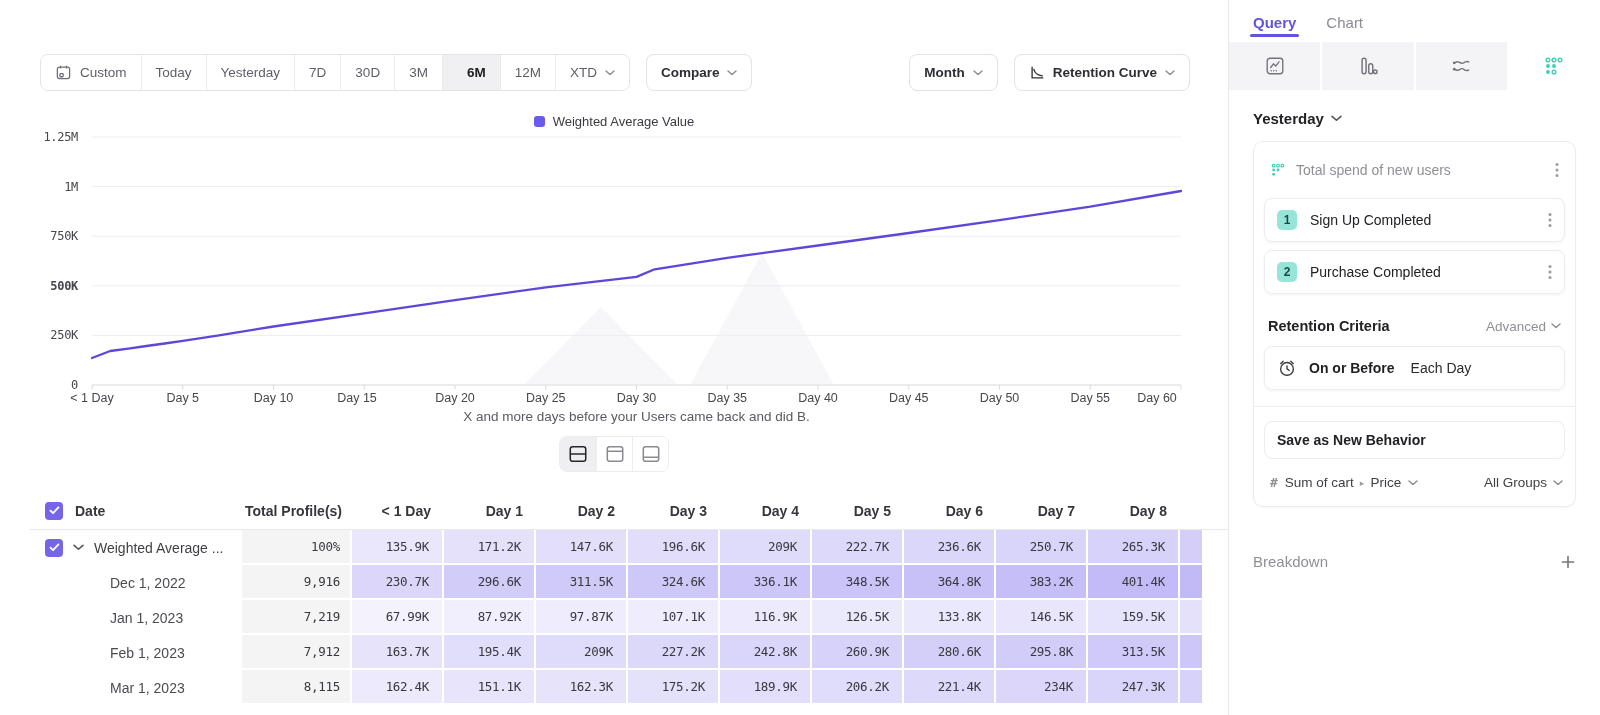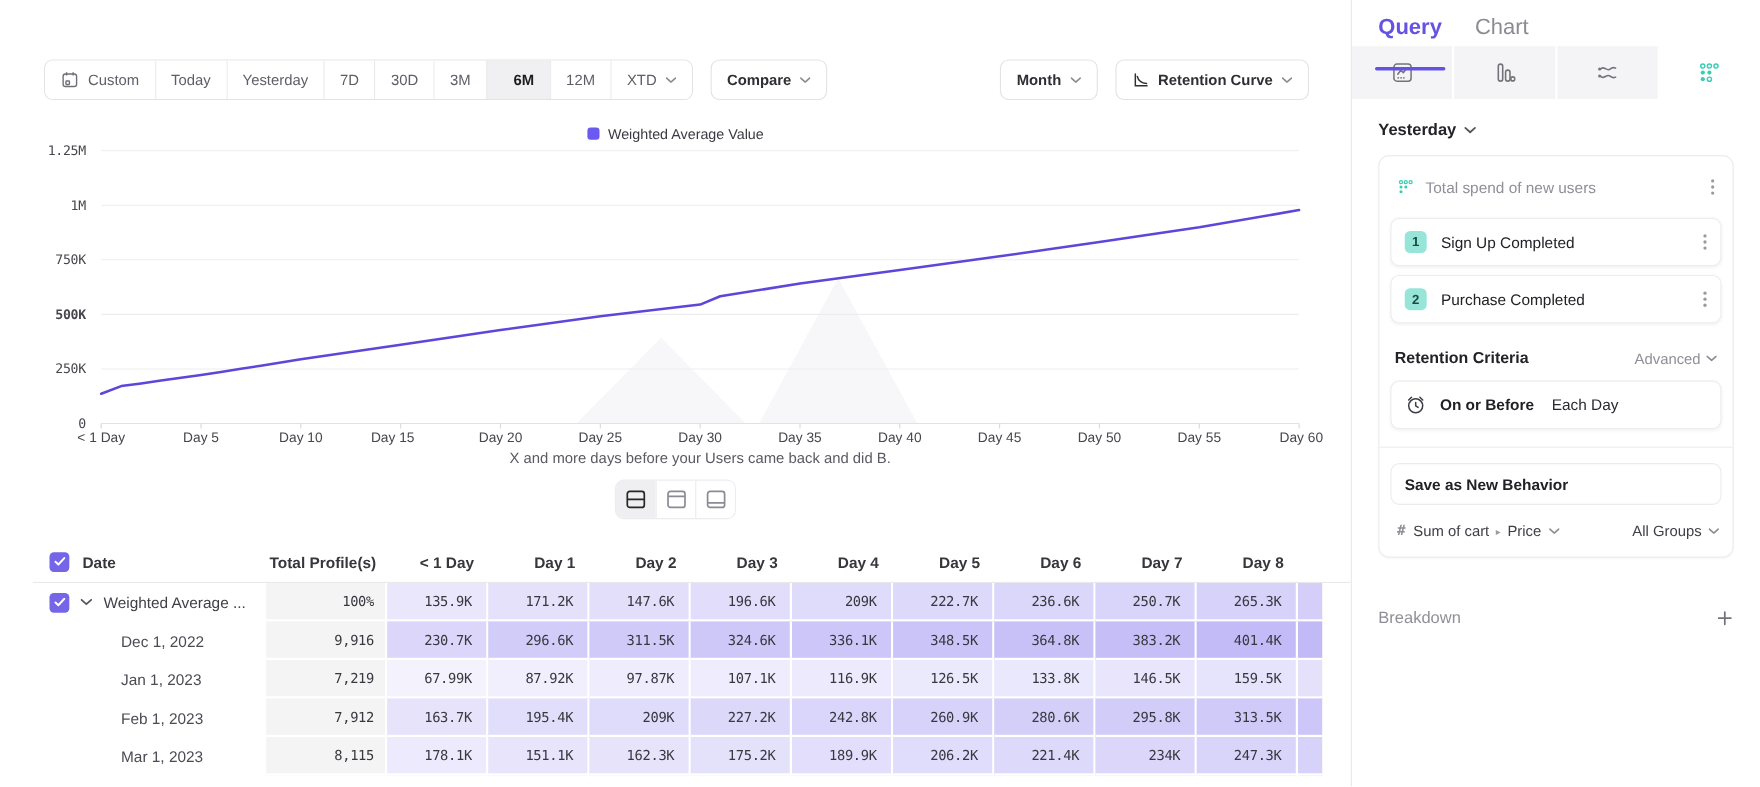--- a/index.html
+++ b/index.html
@@ -54,21 +54,21 @@
   .num { font-family:"DejaVu Sans Mono",monospace; font-size:12.5px; color:#38383f; letter-spacing:-0.3px; }
   .checkbox { width:18px; height:18px; border-radius:4px; background:#7466e6; display:flex; align-items:center; justify-content:center; flex:0 0 auto; cursor:pointer; }
   .t-head .checkbox { margin-right:12px; }
   .expander { margin:0 10px 0 10px; display:flex; color:#55555e; cursor:pointer; }
   .row-label { white-space:nowrap; overflow:hidden; text-overflow:ellipsis; max-width:130px; color:#3f3f47; }
   .date-label { padding-left:65px; color:#4b4b53; }
 
   
   .sidebar { flex:1; border-left:1px solid #e8e8ec; background:#fff; overflow:hidden; }
   .sb-tabs { display:flex; gap:30px; padding:14px 0 0 24px; height:42px; align-items:flex-start; }
-  .sb-tab { font-size:20px; cursor:pointer; position:relative; padding-bottom:27px; }
+  .sb-tab { font-size:15px; cursor:pointer; position:relative; padding-bottom:6px; }
   .sb-tab.active { color:#6453e3; font-weight:700; }
   .sb-tab.inactive { color:#8b8b94; font-weight:400; }
   .sb-tab.active::after { content:""; position:absolute; left:-3px; right:-3px; bottom:0; height:3px; border-radius:2px; background:#6453e3; }
   .sb-icons { display:flex; height:48px; }
   .sb-icon-tab { flex:1; display:flex; align-items:center; justify-content:center; background:#f4f4f6; border-right:2px solid #fff; cursor:pointer; }
   .sb-icon-tab.selected { background:#fff; border-right:none; }
   .sb-content { padding:0 24px; }
   .sb-section-title { margin-top:20px; display:flex; align-items:center; gap:7px; font-size:15px; font-weight:700; color:#222227; cursor:pointer; }
   .panel { margin-top:14px; border:1px solid #ececf0; border-radius:10px; background:#fff; padding:10px; box-shadow:0 1px 2px rgba(15,15,35,.03); }
   .panel-head { display:flex; align-items:center; gap:10px; padding:8px 2px 10px 6px; color:#8f8f98; font-size:14px; }
@@ -203,21 +203,21 @@
       <div class="xlab" style="left: 273.5px;">Day 10</div>
       <div class="xlab" style="left: 357px;">Day 15</div>
       <div class="xlab" style="left: 455px;">Day 20</div>
       <div class="xlab" style="left: 545.75px;">Day 25</div>
       <div class="xlab" style="left: 636.5px;">Day 30</div>
       <div class="xlab" style="left: 727.25px;">Day 35</div>
       <div class="xlab" style="left: 818px;">Day 40</div>
       <div class="xlab" style="left: 908.75px;">Day 45</div>
       <div class="xlab" style="left: 999.5px;">Day 50</div>
       <div class="xlab" style="left: 1090.25px;">Day 55</div>
-      <div class="xlab" style="left: 1183px;">Day 60</div>
+      <div class="xlab" style="left: 1157px;">Day 60</div>
     </div>
 
   <div class="caption">X and more days before your Users came back and did B.</div>
 
   <div class="view-toggle">
     <div class="vt-group">
       <button class="vt-btn active">
         <svg width="22" height="20" viewBox="0 0 24 22" fill="none" stroke="#26262b" stroke-width="1.7">
             <rect x="3.5" y="3" width="17" height="16" rx="2.5"></rect>
             <path d="M3.5 11h17"></path>
@@ -331,21 +331,21 @@
         <div class="c-val num" style="background:rgba(112,94,235,0.297)">280.6K</div>
         <div class="c-val num" style="background:rgba(112,94,235,0.313)">295.8K</div>
         <div class="c-val num" style="background:rgba(112,94,235,0.331)">313.5K</div>
         <div class="c-edge" style="background:rgba(112,94,235,0.353)"></div>
       </div>
       <div class="t-row">
         <div class="c-label">
           <span class="date-label">Mar 1, 2023</span>
         </div>
         <div class="c-total num" style="background:#f4f4f5">8,115</div>
-        <div class="c-val num" style="background:rgba(112,94,235,0.134)">178.1K</div>
+        <div class="c-val num" style="background:rgba(112,94,235,0.134)">162.4K</div>
         <div class="c-val num" style="background:rgba(112,94,235,0.164)">151.1K</div>
         <div class="c-val num" style="background:rgba(112,94,235,0.175)">162.3K</div>
         <div class="c-val num" style="background:rgba(112,94,235,0.188)">175.2K</div>
         <div class="c-val num" style="background:rgba(112,94,235,0.204)">189.9K</div>
         <div class="c-val num" style="background:rgba(112,94,235,0.220)">206.2K</div>
         <div class="c-val num" style="background:rgba(112,94,235,0.236)">221.4K</div>
         <div class="c-val num" style="background:rgba(112,94,235,0.249)">234K</div>
         <div class="c-val num" style="background:rgba(112,94,235,0.263)">247.3K</div>
         <div class="c-edge" style="background:rgba(112,94,235,0.280)"></div>
       </div>

